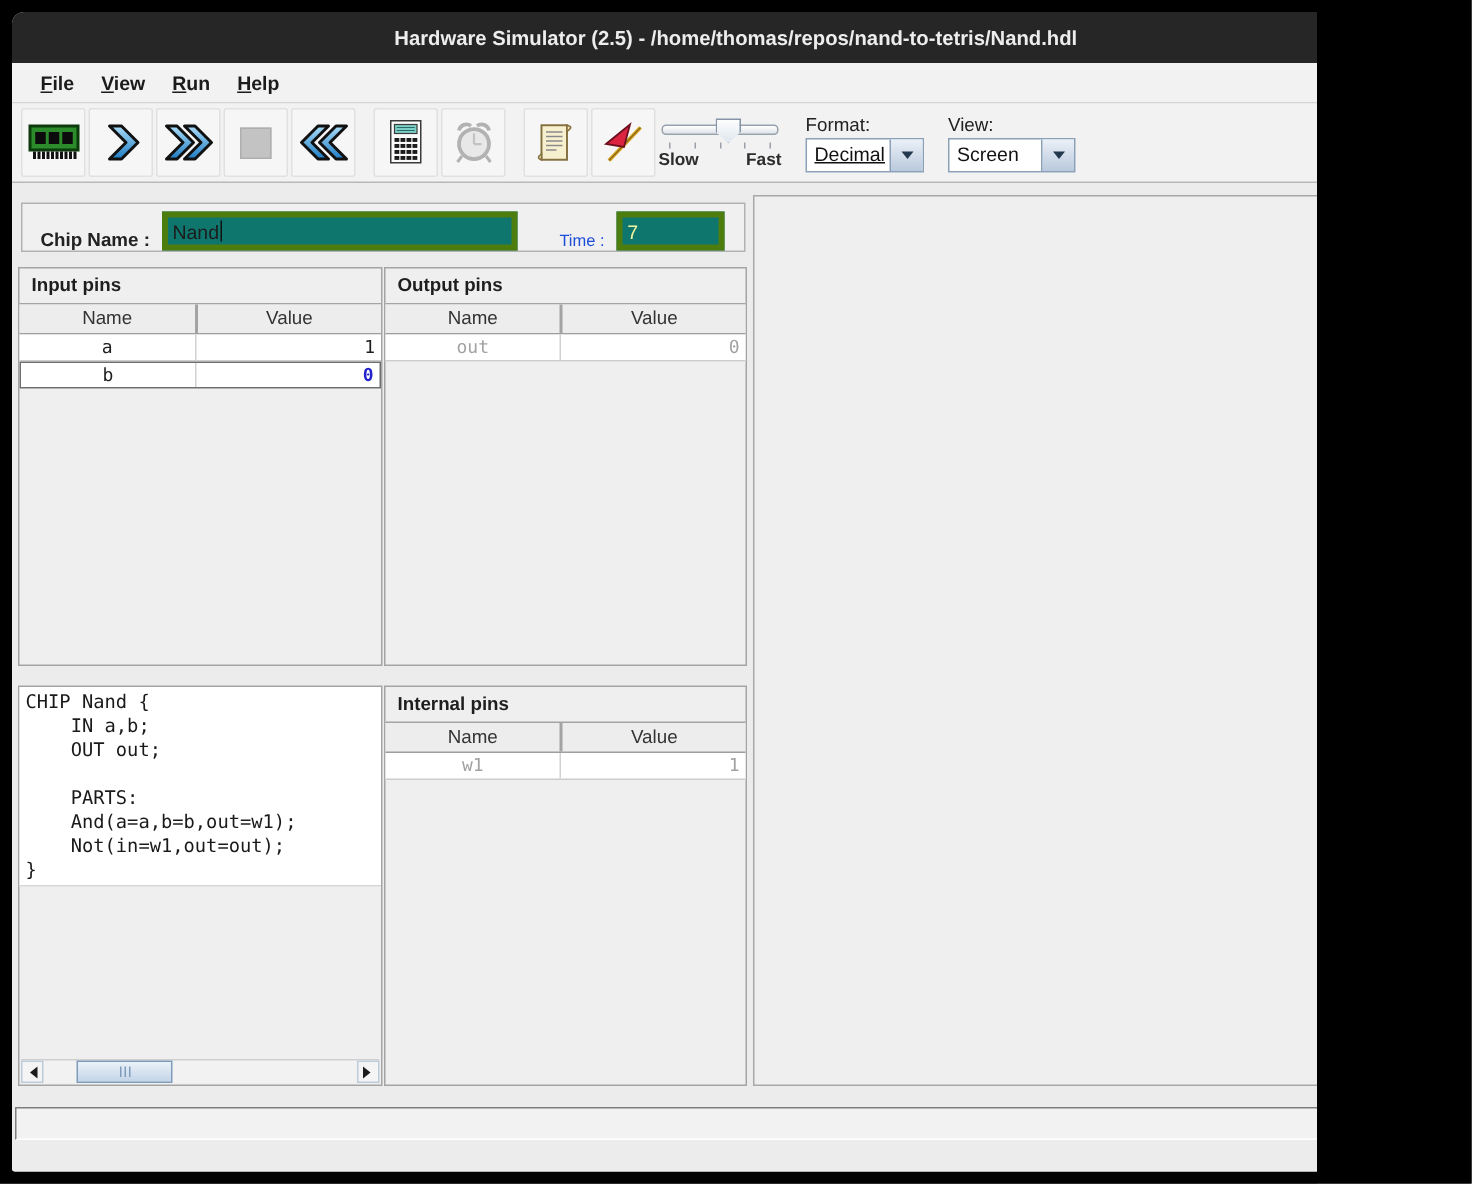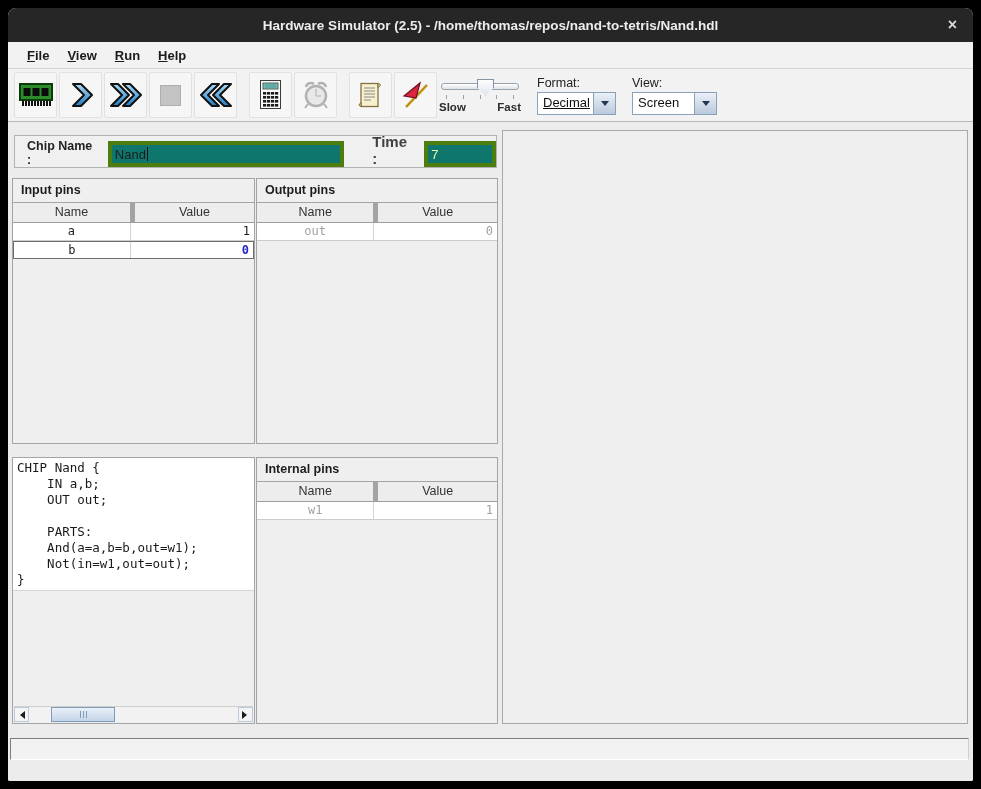--- a/index.html
+++ b/index.html
@@ -1,16 +1,16 @@
 <!DOCTYPE html>
 <html><head>
 <meta charset="utf-8">
 <style>
   html,body{margin:0;padding:0;background:#000;}
-  .stage{position:relative;width:981px;height:789px;background:#000;overflow:hidden;
+  .stage{position:relative;width:878px;height:789px;background:#000;overflow:hidden;
          font-family:"Liberation Sans",sans-serif;}
   .window{position:absolute;left:8px;top:8px;width:965px;height:773px;background:#ececec;
           border-radius:8px 8px 2px 2px;overflow:hidden;}
 
   
   .titlebar{position:relative;height:34px;background:#262626;color:#ededed;
             display:flex;align-items:center;justify-content:center;
             font-size:13.5px;font-weight:bold;}
   .close-btn{position:absolute;right:16px;top:0;bottom:0;display:flex;align-items:center;
              color:#d8d8d8;font-size:16px;font-weight:bold;cursor:default;}
@@ -53,29 +53,29 @@
   
   .content{position:relative;height:660px;background:#ececec;}
 
   .chip-bar{position:absolute;left:6px;top:13px;width:481px;height:31px;
             border:1px solid #b2b2b2;background:#f0f0f0;display:flex;align-items:flex-end;}
   .chip-label{font-size:12.5px;font-weight:bold;color:#222;margin-left:12px;}
   .yellow-field{height:18px;background:#0f766e;border:4px solid #4d7c0f;display:flex;align-items:center;
                 font-size:13px;color:#1c1c1c;padding:0 3px;}
   .chip-input{width:223px;margin-left:8px;}
   .caret{display:inline-block;width:1px;height:14px;background:#111;margin-left:1px;}
-  .time-label{font-size:15px;font-weight:bold;color:#404040;margin-left:28px;}
+  .time-label{font-size:11px;font-weight:normal;color:#1d4ed8;margin-left:28px;}
   .time-field{width:58px;margin-left:8px;color:#eff3a0;font-size:13px;}
 
   .panel{position:absolute;border:1px solid #a4a4a4;background:#efefef;}
   .panel-title{height:23px;line-height:23px;padding-left:8px;font-weight:bold;font-size:12.5px;
                color:#1e1e1e;border-bottom:1px solid #a4a4a4;}
   .thead{display:flex;height:19px;background:#ededed;border-bottom:1px solid #9e9e9e;}
   .th{line-height:19px;text-align:center;font-size:12.5px;color:#333;}
-  .th-name{width:48.5%;border-right:5px solid #a3a3a3;}
+  .th-name{width:48.5%;border-right:2px solid #a3a3a3;}
   .th-value{flex:1;}
   .tr{display:flex;height:17px;background:#fff;border-bottom:1px solid #cccccc;
       font-family:"DejaVu Sans Mono",monospace;font-size:12px;}
   .td-name{width:48.5%;text-align:center;line-height:16px;border-right:1px solid #d2d2d2;color:#1d1d1d;}
   .td-value{flex:1;text-align:right;line-height:16px;padding-right:4px;color:#1d1d1d;}
   .tr-gray .td-name,.tr-gray .td-value{color:#a2a2a2;}
   .tr-edit{border:1px solid #6e6e6e;height:16px;}
   .tr-edit .td-value{color:#2323cc;font-weight:bold;}
 
   .hdl-code{margin:0;background:#fff;height:128px;border-bottom:1px solid #d6d6d6;

